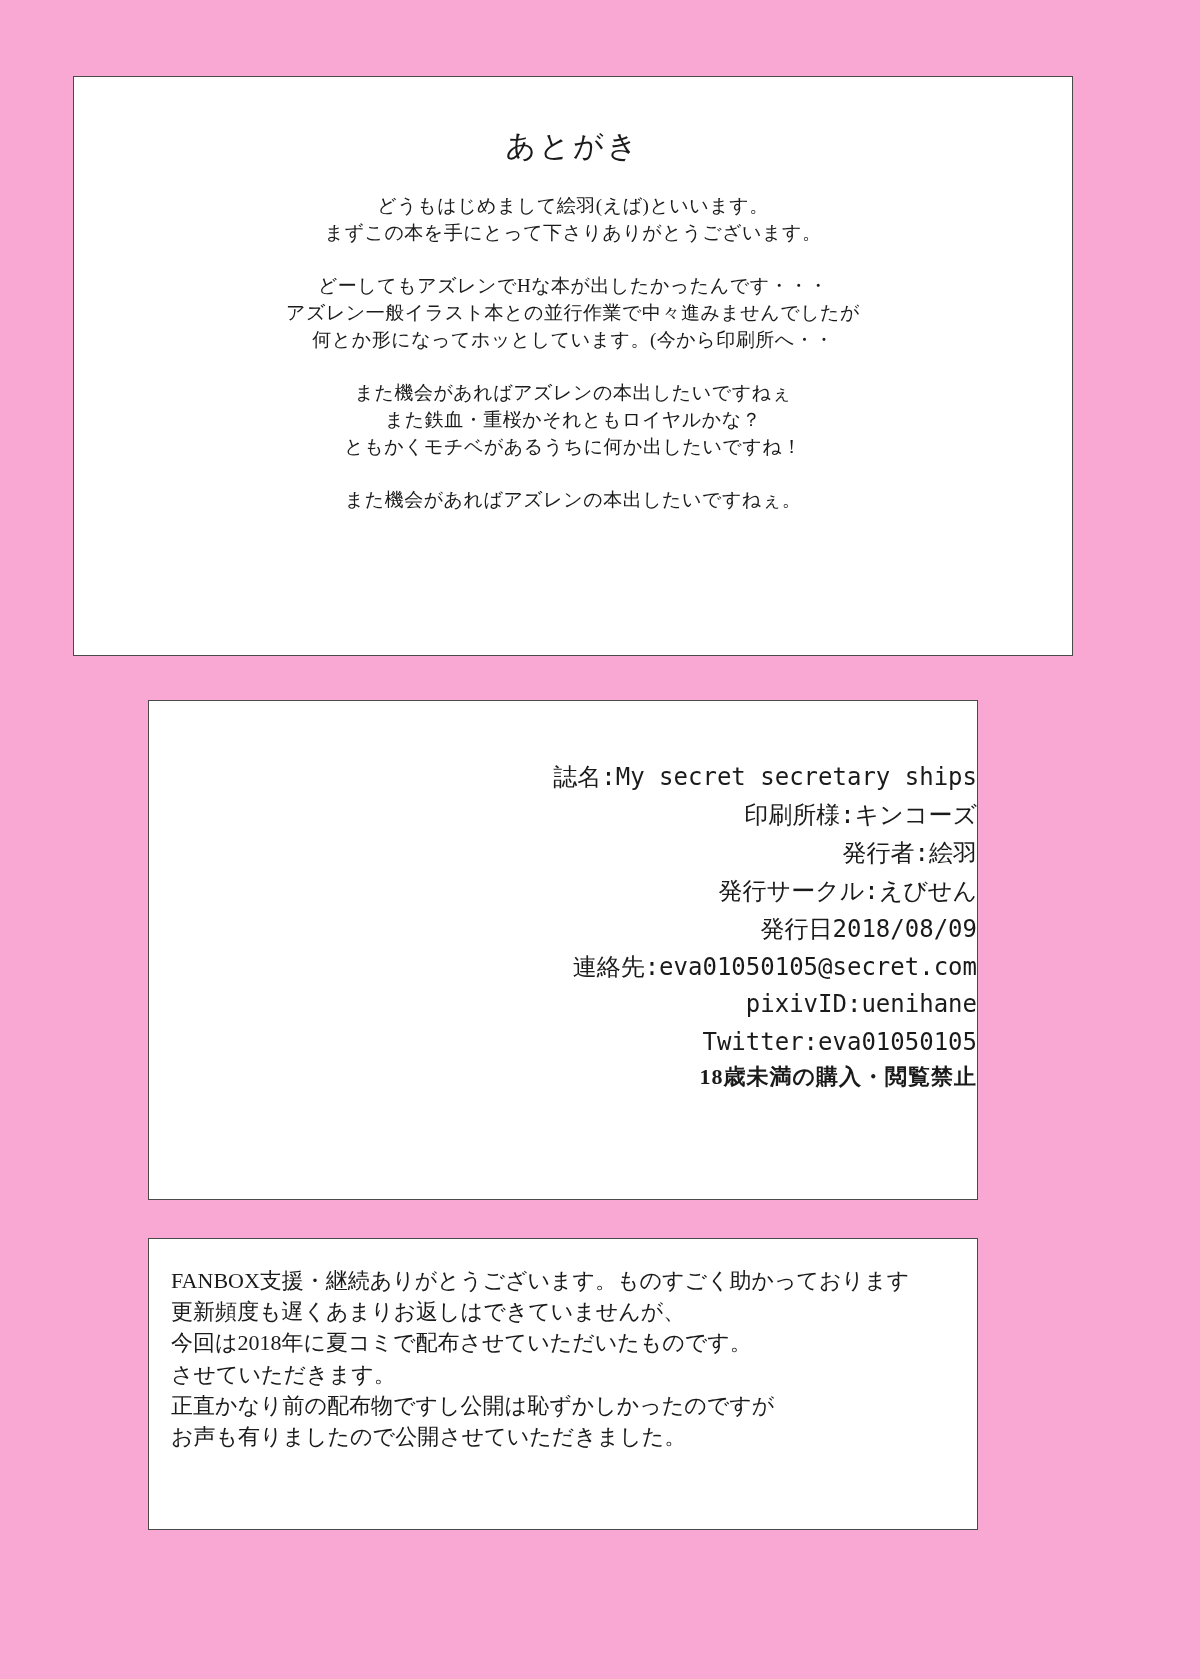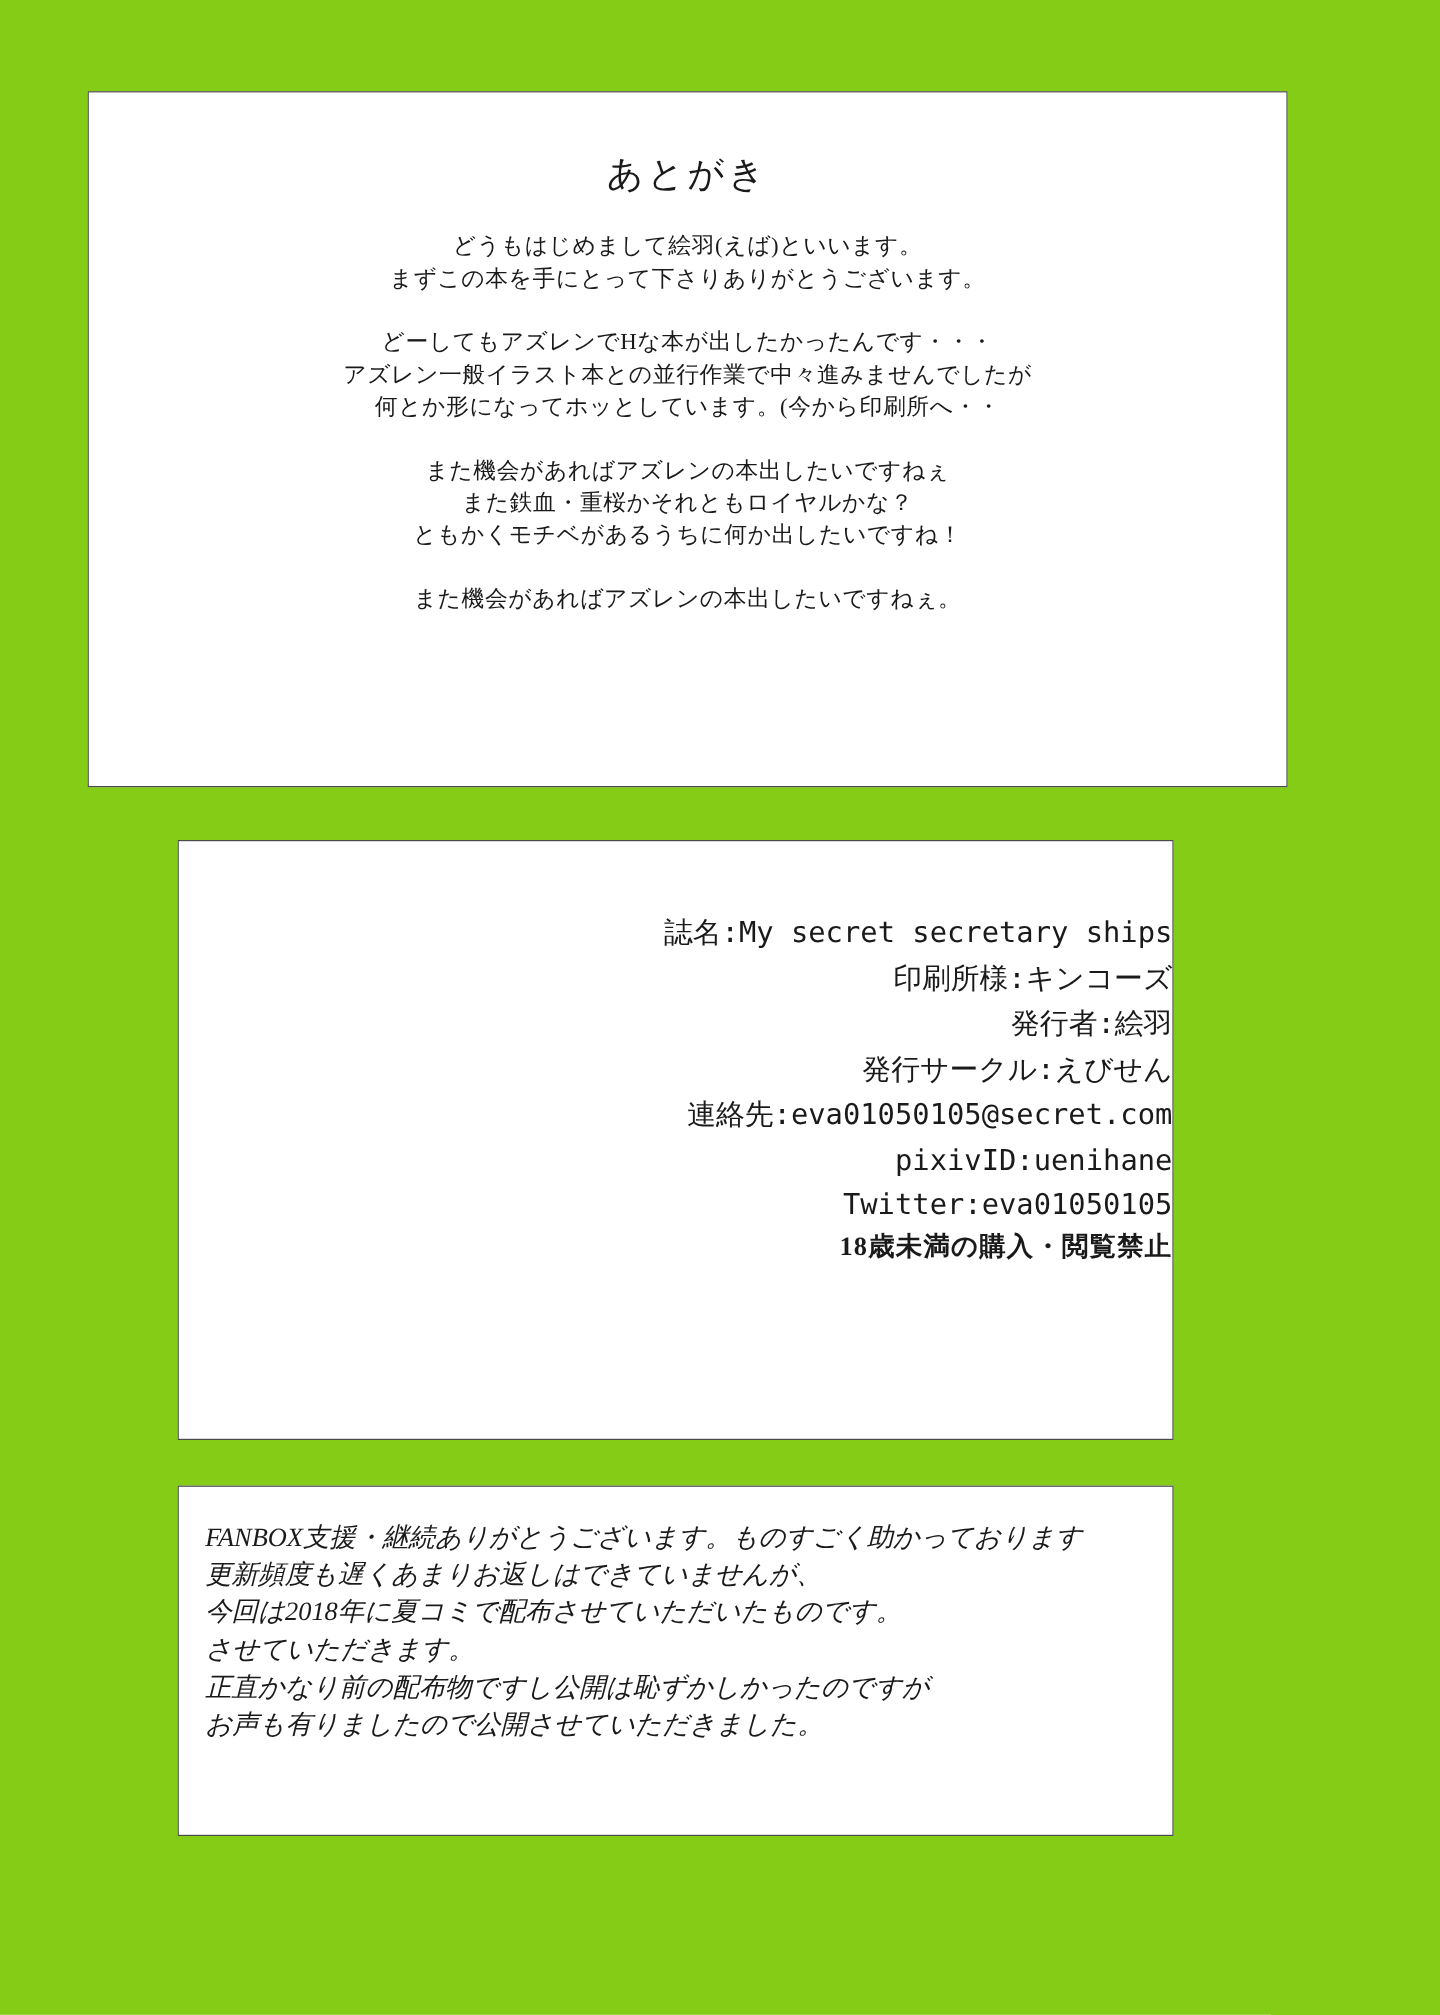--- a/index.html
+++ b/index.html
@@ -13,21 +13,21 @@
     font-family: "Liberation Serif", serif;
     color: #1a1a1a;
     position: relative;
     overflow: hidden;
   }
 
   .page {
     width: 1200px;
     height: 1679px;
     position: relative;
-    background: #84cc16;
+    background: #f9a8d4;
   }
 
   
   .afterword-box {
     position: absolute;
     left: 73px;
     top: 76px;
     width: 1000px;
     height: 580px;
     border: 1px solid #4a4a4a;
@@ -96,21 +96,20 @@
   }
   .fanbox-inner {
     padding: 26px 0 0 22px;
     text-align: left;
   }
   .fanbox-line {
     font-size: 22px;
     line-height: 1.42;
     letter-spacing: 0px;
     white-space: pre;
-    font-style: italic;
   }
 </style>
 </head>
 <body>
 
 <div class="page">
 
   <div class="afterword-box">
     <div class="afterword-inner">
       <div class="afterword-title">あとがき</div>
@@ -137,20 +136,21 @@
       </div>
     </div>
   </div>
 
   <div class="colophon-box">
     <div class="colophon-inner">
       <div class="colophon-line">誌名:My secret secretary ships</div>
       <div class="colophon-line">印刷所様:キンコーズ</div>
       <div class="colophon-line">発行者:絵羽</div>
       <div class="colophon-line">発行サークル:えびせん</div>
+      <div class="colophon-line">発行日2018/08/09</div>
       <div class="colophon-line">連絡先:eva01050105@secret.com</div>
       <div class="colophon-line">pixivID:uenihane</div>
       <div class="colophon-line">Twitter:eva01050105</div>
       <div class="colophon-warning">18歳未満の購入・閲覧禁止</div>
     </div>
   </div>
 
   <div class="fanbox-box">
     <div class="fanbox-inner">
       <div class="fanbox-line">FANBOX支援・継続ありがとうございます。ものすごく助かっております</div>

